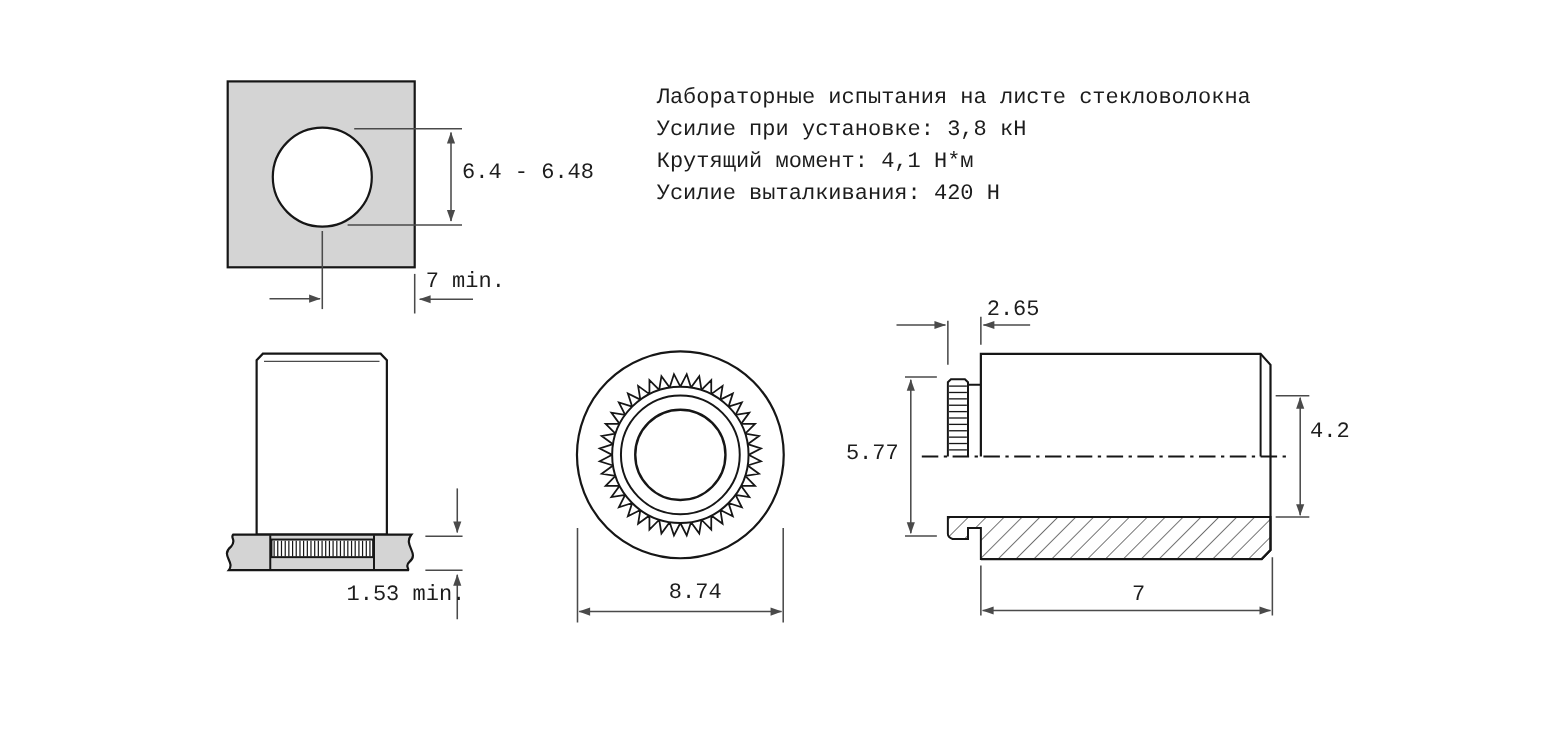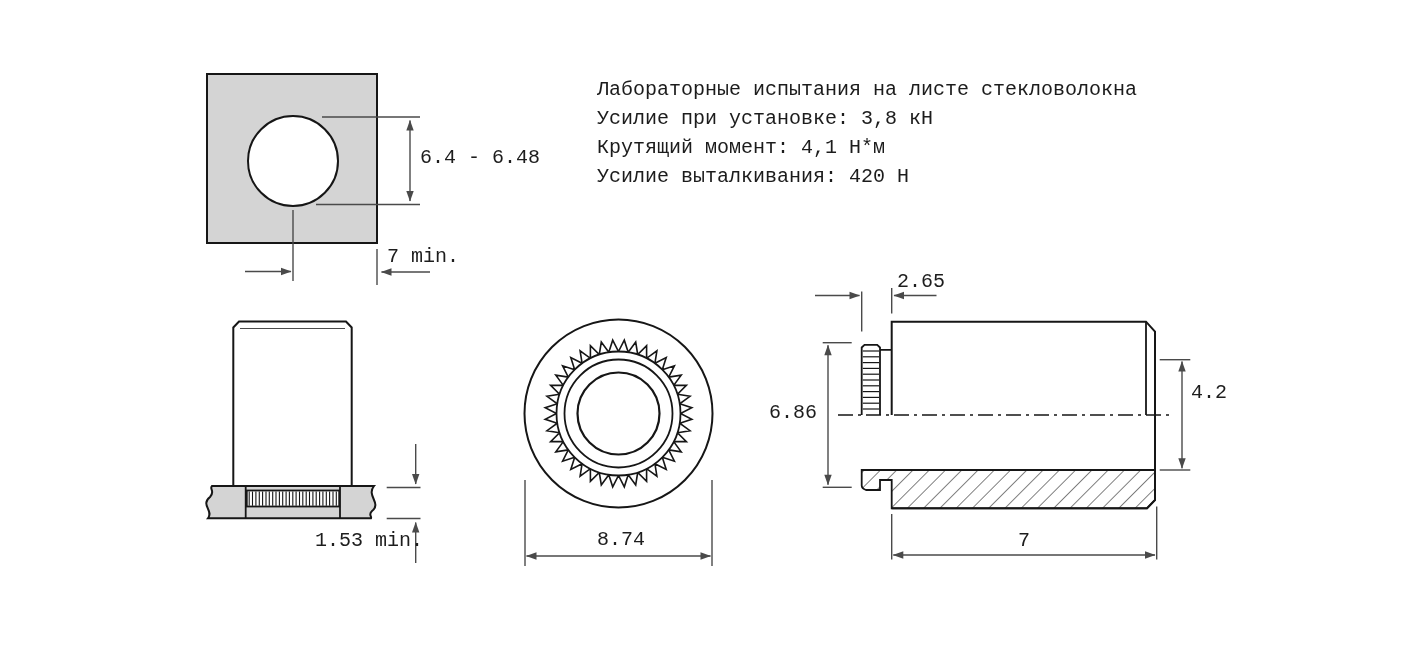--- a/index.html
+++ b/index.html
@@ -12,21 +12,21 @@
   }
   .canvas svg{position:absolute;left:0;top:0;}
   .lbl{
     position:absolute;
     color:#1d1d1d;
     font-size:20px;
     line-height:20px;
     white-space:nowrap;
     font-family:Liberation Mono, monospace;
   }
-  .lbl.center{transform:translateX(-50%);}
+  .lbl.center{transform:translateX(-50%);margin-left:11px;}
   .lbl.right{transform:translateX(-100%);}
   .notes .lbl{color:#1c1c1c;}
 </style>
 </head>
 <body>
 
 <div class="canvas">
 
   <svg width="1416" height="672" viewBox="0 0 1416 672">
     <defs>
@@ -158,17 +158,17 @@
     <span class="lbl" style="left:597px;top:80px">Лабораторные испытания на листе стекловолокна</span>
     <span class="lbl" style="left:597px;top:109px">Усилие при установке: 3,8 кН</span>
     <span class="lbl" style="left:597px;top:138px">Крутящий момент: 4,1 Н*м</span>
     <span class="lbl" style="left:597px;top:167px">Усилие выталкивания: 420 Н</span>
   </div>
 
   <span class="lbl" style="left:315px;top:531px">1.53 min.</span>
   <span class="lbl center" style="left:621px;top:530px">8.74</span>
 
   <span class="lbl" style="left:897px;top:272px">2.65</span>
-  <span class="lbl right" style="left:817px;top:403px">6.86</span>
+  <span class="lbl right" style="left:817px;top:403px">5.77</span>
   <span class="lbl" style="left:1191px;top:383px">4.2</span>
   <span class="lbl center" style="left:1024px;top:531px">7</span>
 
 </div>
 
 </body></html>

